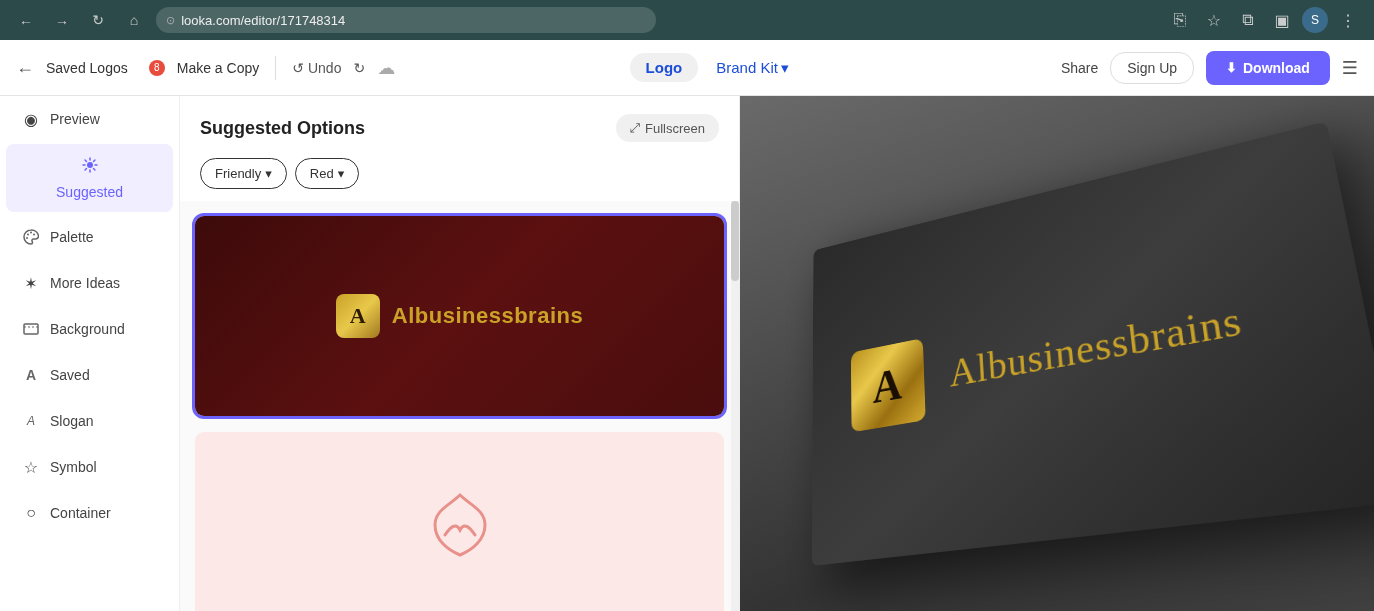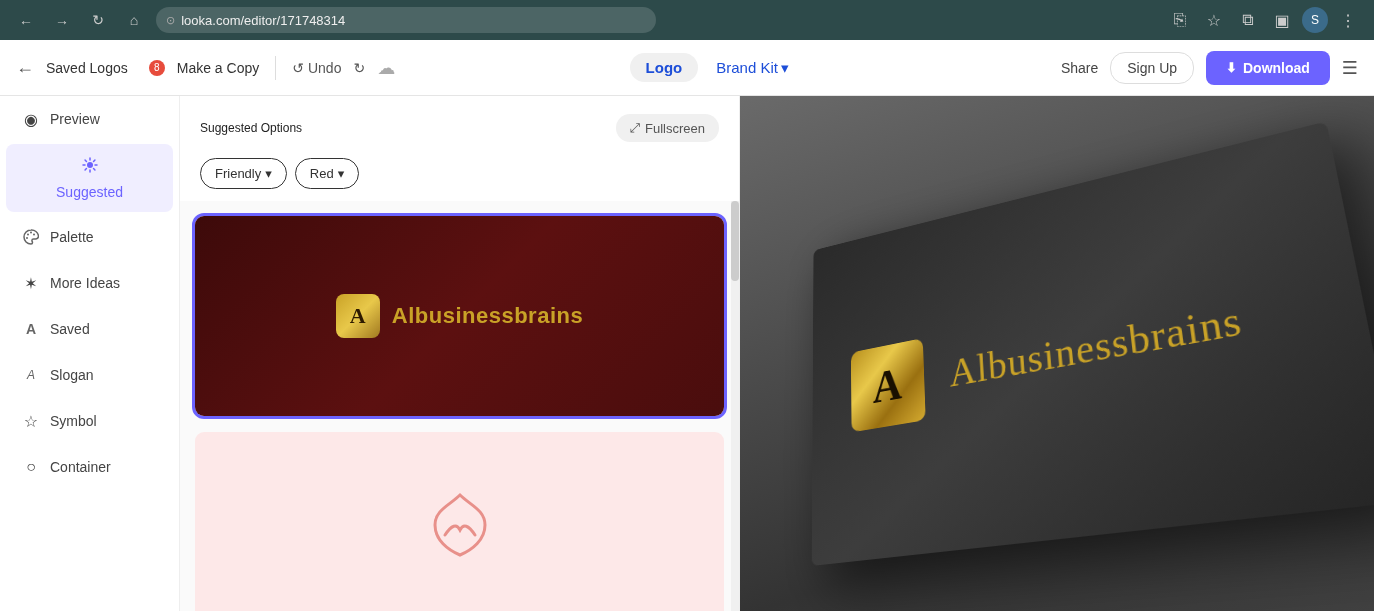--- a/index.html
+++ b/index.html
@@ -206,22 +206,22 @@
       overflow: hidden;
     }
     .panel-header {
       display: flex;
       align-items: center;
       justify-content: space-between;
       padding: 18px 20px 12px;
       background: white;
     }
     .panel-title {
-      font-size: 12px;
-      font-weight: 400;
+      font-size: 18px;
+      font-weight: 700;
       color: #222;
     }
     .fullscreen-btn {
       display: flex; align-items: center; gap: 5px;
       padding: 6px 14px;
       background: #f0f0f0;
       border: none; border-radius: 20px;
       font-size: 13px; color: #555; cursor: pointer;
     }
     .filter-row {
@@ -449,20 +449,29 @@
           <circle cx="4" cy="9" r="1" fill="#666"></circle>
         </svg>
       </span>
       <span>Palette</span>
     </div>
     <div class="sidebar-item">
       <span class="sidebar-icon">✶</span>
       <span>More Ideas</span>
     </div>
     <div class="sidebar-item">
+      <span class="sidebar-icon">
+        <svg width="16" height="16" viewBox="0 0 16 16" fill="none">
+          <rect x="1" y="3" width="14" height="10" rx="1" stroke="#666" stroke-width="1.5"></rect>
+          <path d="M1 6h14" stroke="#666" stroke-width="1" stroke-dasharray="2 2"></path>
+        </svg>
+      </span>
+      <span>Background</span>
+    </div>
+    <div class="sidebar-item">
       <span class="sidebar-icon" style="font-weight:bold; color:#666; font-size:14px;">A</span>
       <span>Saved</span>
     </div>
     <div class="sidebar-item">
       <span class="sidebar-icon" style="font-style:italic; color:#666; font-size:12px;">A</span>
       <span>Slogan</span>
     </div>
     <div class="sidebar-item">
       <span class="sidebar-icon">☆</span>
       <span>Symbol</span>

